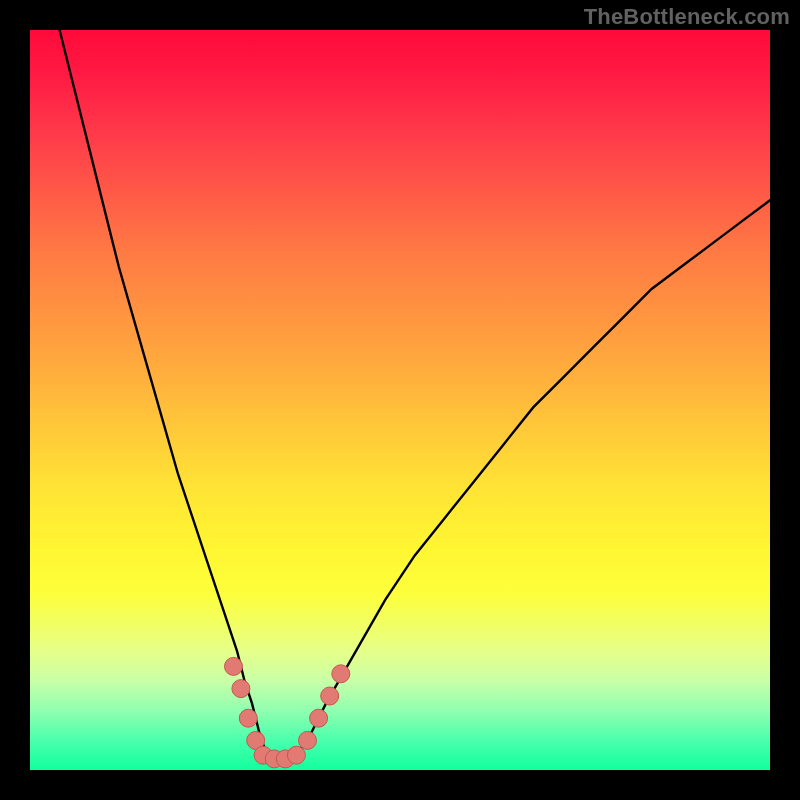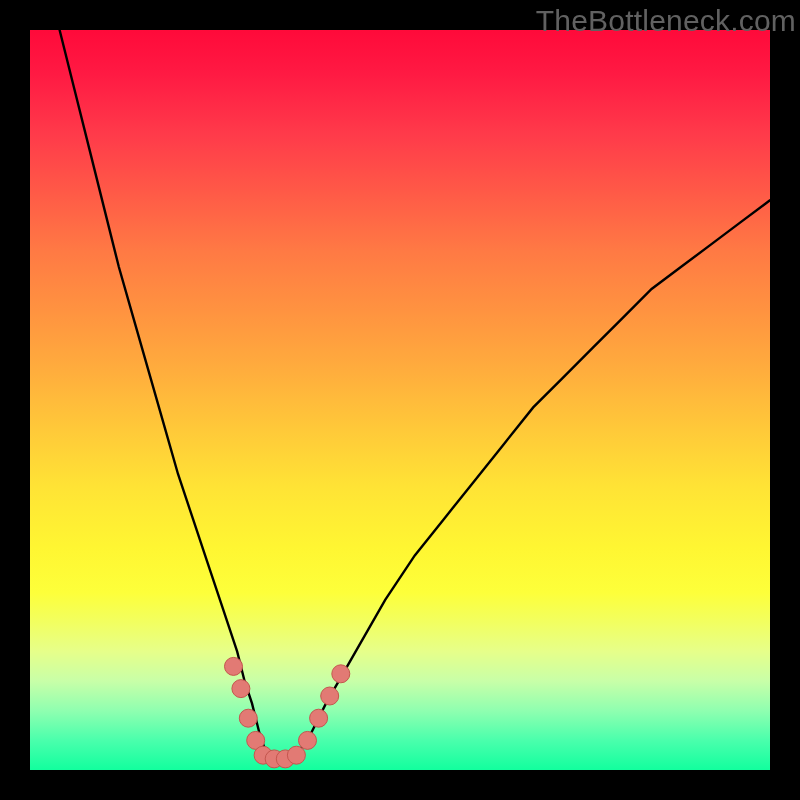--- a/index.html
+++ b/index.html
@@ -33,24 +33,24 @@
       #e6ff8a 84%,
       #c8ffa8 88%,
       #8fffb0 92%,
       #4affac 96%,
       #12ff9e 100%
     );
   }
   .watermark {
     position: absolute;
     top: 4px;
-    right: 4px;
+    right: 10px;
     color: #616161;
-    font-size: 30px;
-    font-weight: 400;
+    font-size: 22px;
+    font-weight: 700;
     letter-spacing: 0.2px;
   }
   svg.plot {
     position: absolute;
     left: 0;
     top: 0;
     width: 740px;
     height: 740px;
     overflow: visible;
   }

